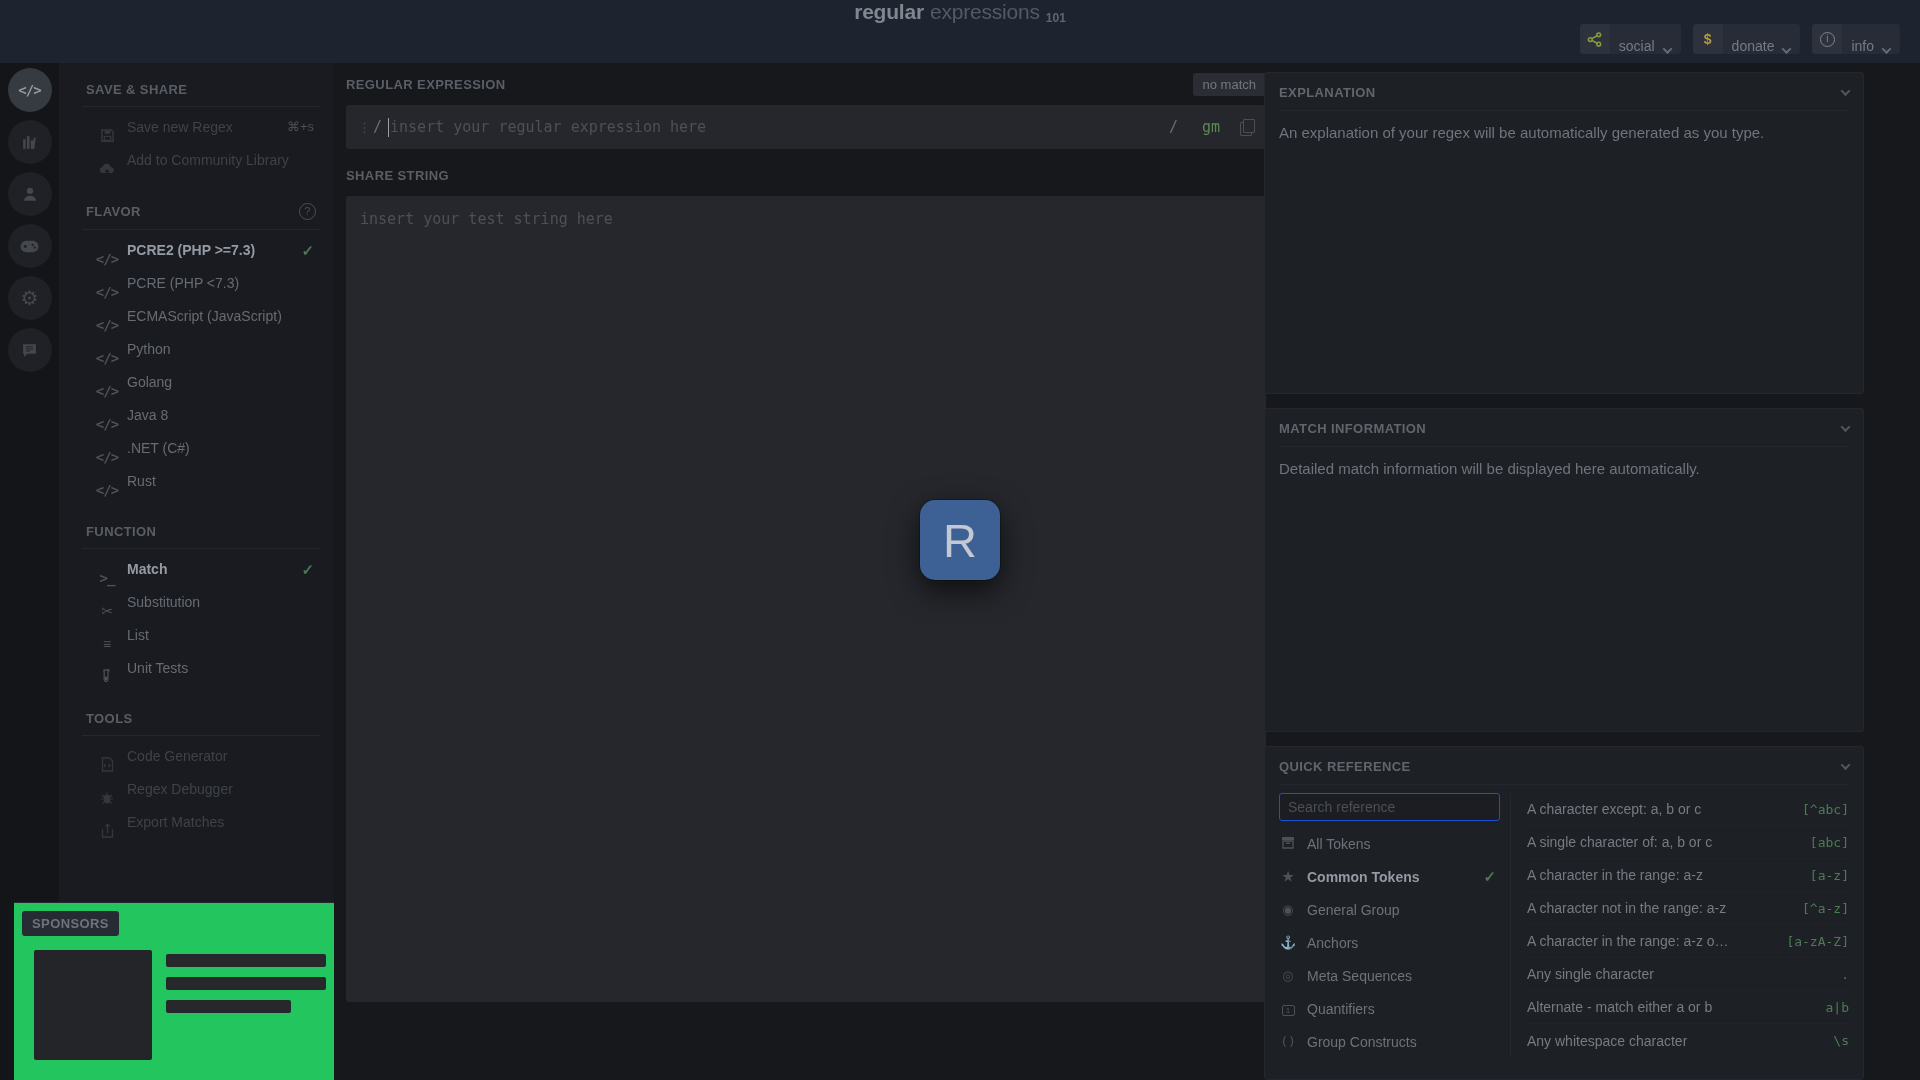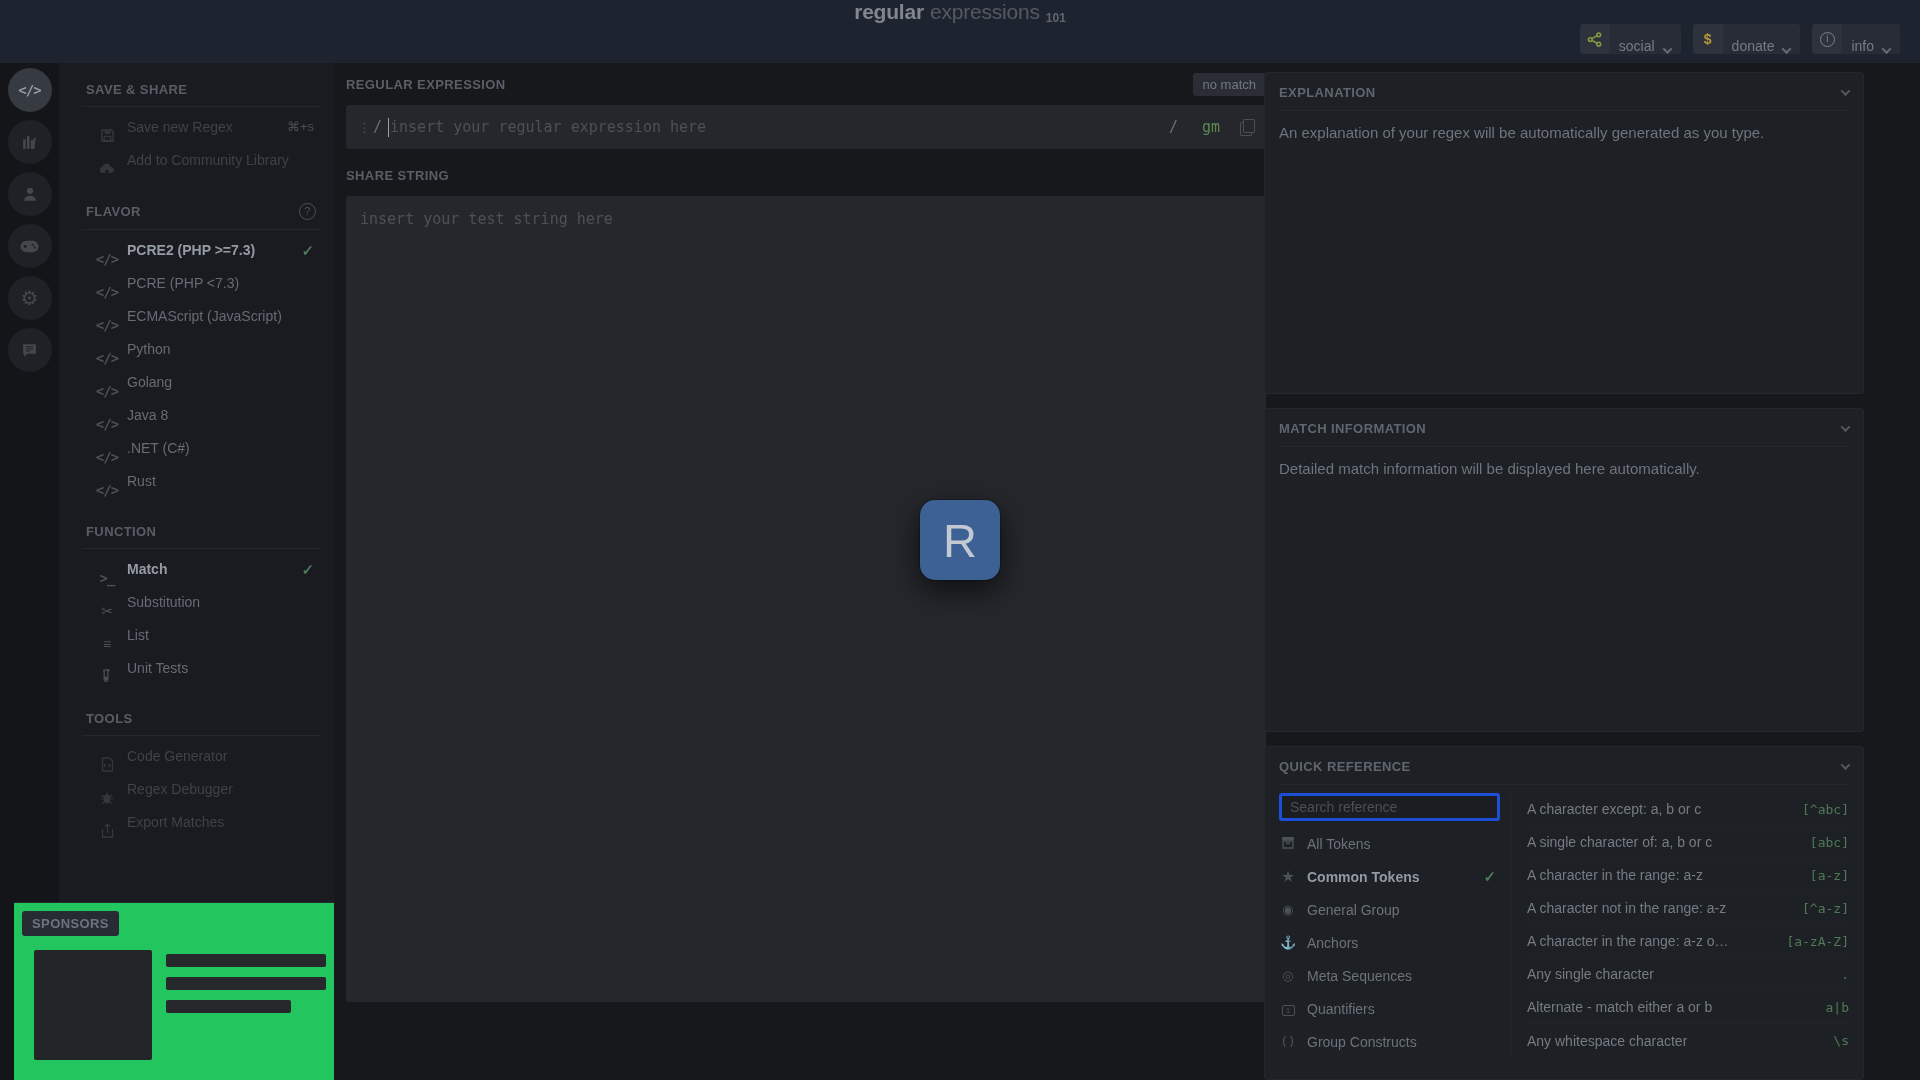--- a/index.html
+++ b/index.html
@@ -113,21 +113,21 @@
   .card-head { display:flex; align-items:center; font-size:13px; font-weight:700;
     color:#61666e; letter-spacing:.4px; padding-bottom:10px; border-bottom:1px solid #24272d; }
   .card-head .chev { margin-left:auto; cursor:pointer; }
   .card-body { padding-top:13px; font-size:15px; color:#6f747e; }
   .card.explanation { height:322px; }
   .card.matchinfo { height:324px; margin-top:14px; }
   .card.quickref { height:334px; margin-top:14px; }
   .qr-wrap { display:flex; padding-top:8px; }
   .qr-left { width:232px; border-right:1px solid #24272d; padding-right:10px; }
   .search-input {
-    width:100%; height:28px; background:#1b1d22; border:3px solid #1d4ed8; border-radius:3px;
+    width:100%; height:28px; background:#1b1d22; border:1px solid #1d4ed8; border-radius:3px;
     color:#8a8f97; font-size:14px; padding:0 8px; outline:none; font-family:"Liberation Sans", sans-serif;
   }
   .search-input::placeholder { color:#4a4f57; }
   .qr-cat { display:flex; align-items:center; height:33px; font-size:14px; color:#6d727b; cursor:pointer; }
   .qr-cat:first-of-type { margin-top:6px; }
   .qr-cat .c-ico { width:18px; margin-right:10px; color:#4d525a; text-align:center; font-size:13px; flex:none;}
   .qr-cat.selected { color:#949aa4; font-weight:700; }
   .qr-cat .s-right { margin-left:auto; margin-right:4px; }
   .qbox { display:inline-block; width:13px; height:11px; border:1.2px solid #4d525a;
     border-radius:2px; font-size:8px; line-height:9px; text-align:center; color:#4d525a; }

